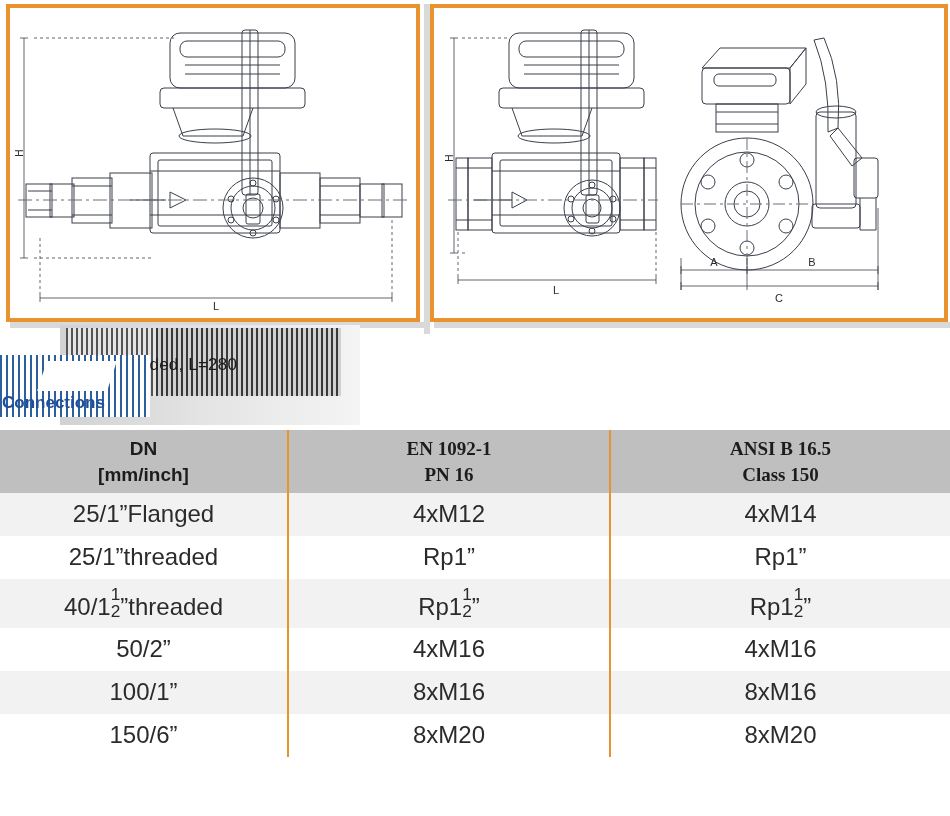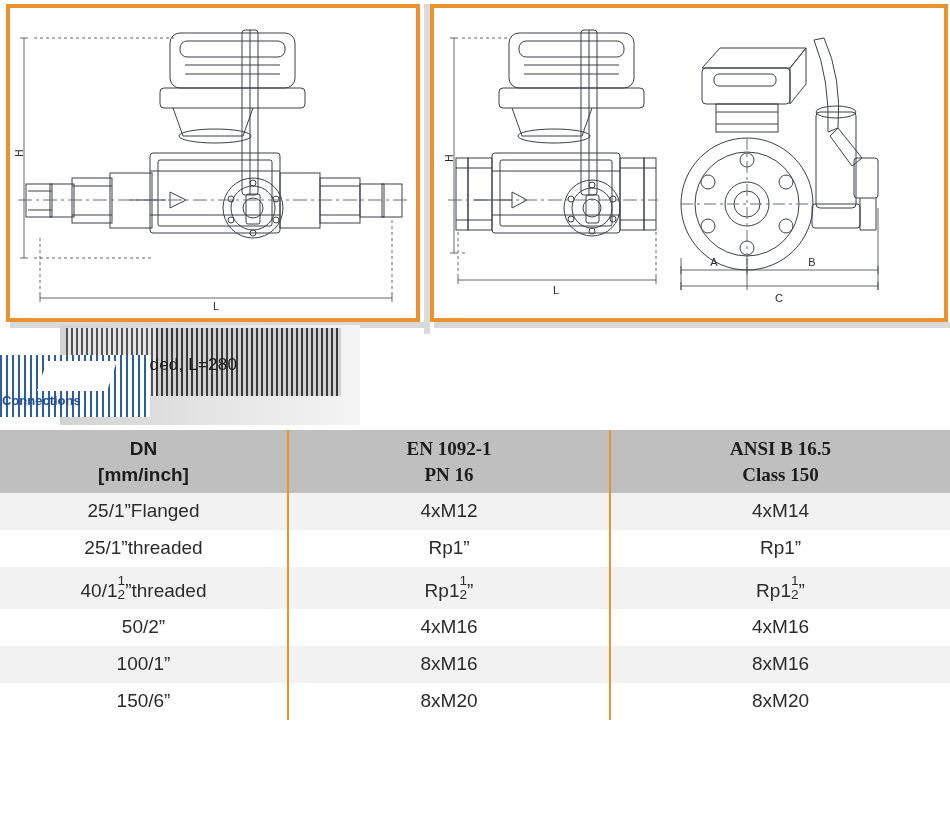--- a/index.html
+++ b/index.html
@@ -137,21 +137,21 @@
     top: 6px;
     width: 70px;
     height: 30px;
     background: #ffffff;
     transform: skewX(-18deg);
   }
   .connections-label {
     position: absolute;
     left: 2px;
     top: 68px;
-    font-size: 13px;
+    font-size: 17px;
     font-weight: bold;
     color: #1f4e9c;
     white-space: nowrap;
   }
 
   
   .spec-table {
     position: absolute;
     left: 0;
     top: 430px;
@@ -168,21 +168,21 @@
     color: #1c1c1c;
     font-size: 19px;
     font-weight: bold;
     text-align: center;
     padding: 6px 0;
     border: none;
     line-height: 1.35;
   }
   .spec-table th.sep-l { border-left: 2px solid #e8932f; font-family: Liberation Serif, serif; }
   .spec-table td {
-    font-size: 19px;
+    font-size: 24px;
     color: #2b2b2b;
     text-align: center;
     padding: 7px 4px;
     border: none;
     line-height: 1.2;
   }
   .spec-table td.sep-l { border-left: 2px solid #e8932f; margin-left: 36px; }
   .spec-table tbody tr:nth-child(odd) { background: #f2f2f2; }
   .spec-table tbody tr:nth-child(even) { background: #ffffff; }
 

